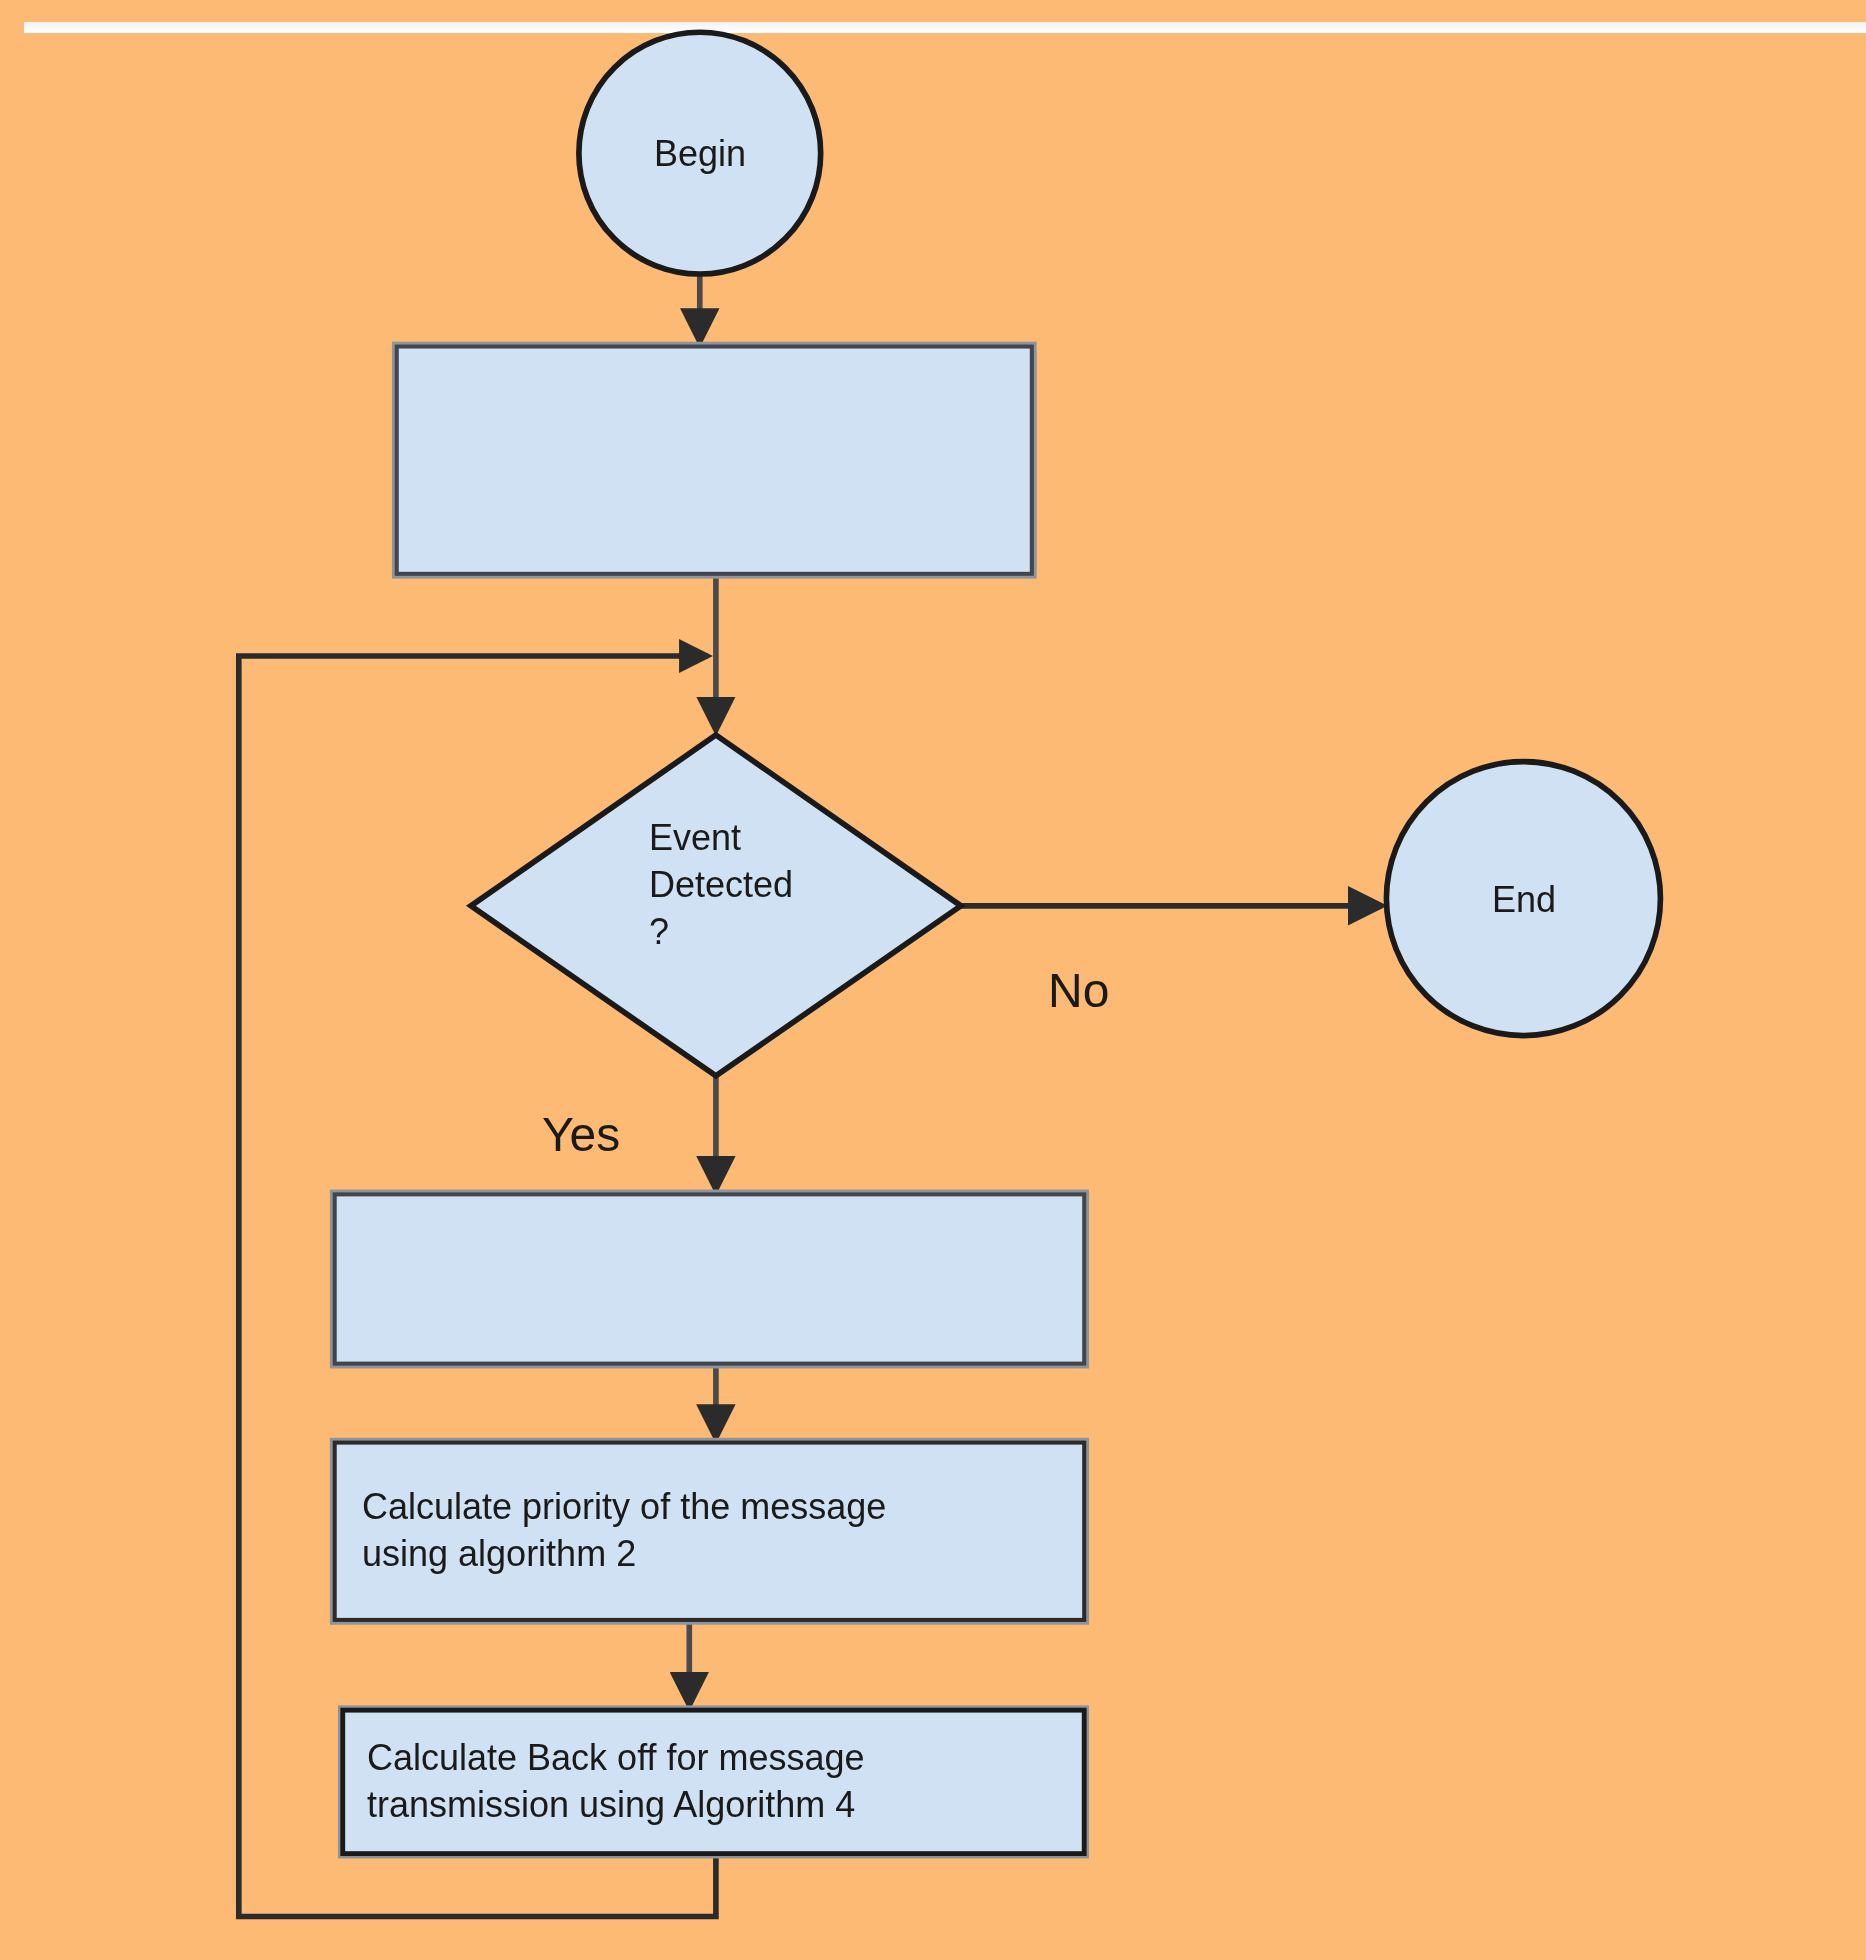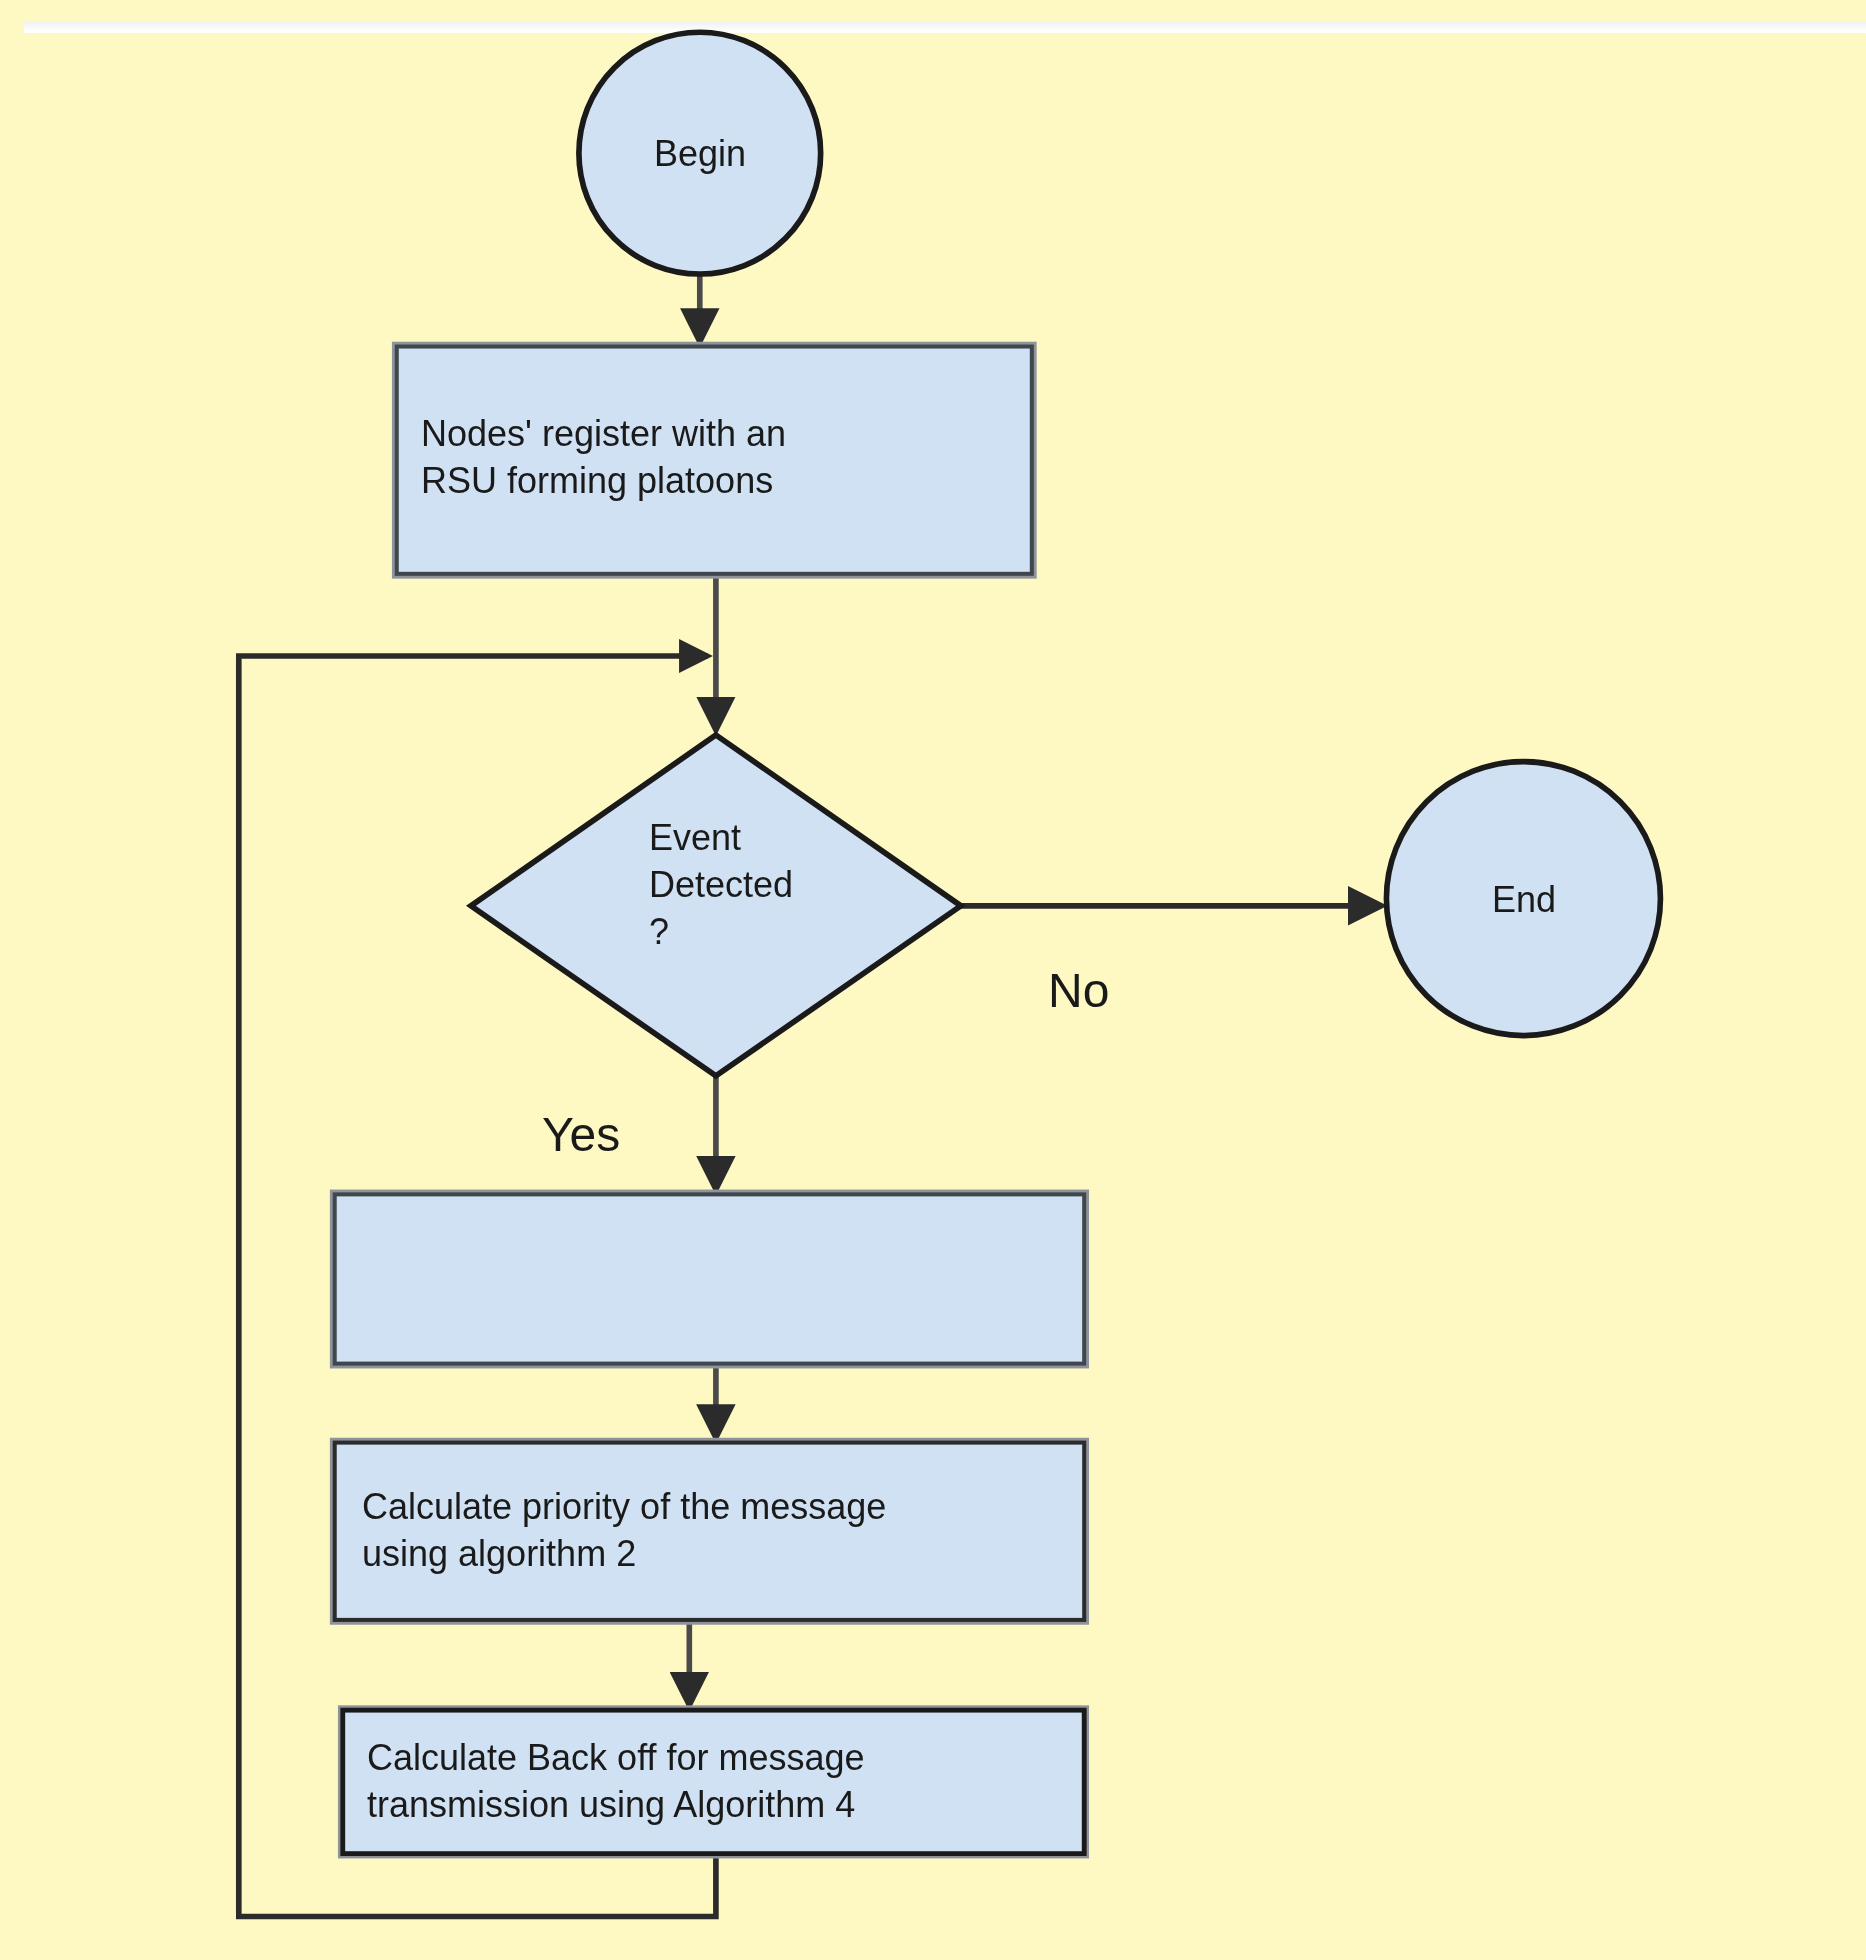--- a/index.html
+++ b/index.html
@@ -4,21 +4,21 @@
 <style>
   html, body {
     margin: 0;
     padding: 0;
     background: #ffffff;
   }
   #canvas {
     position: relative;
     width: 1867px;
     height: 1960px;
-    background: #fef9c3;
+    background: #fdba74;
     overflow: hidden;
     font-family: "Liberation Sans", sans-serif;
     text-decoration: underline;
   }
   #flow-svg {
     position: absolute;
     left: 0;
     top: 0;
     width: 1867px;
     height: 1960px;
@@ -104,22 +104,20 @@
 
     <rect x="409" y="1784" width="942" height="232" fill="#8e9499"></rect>
     <rect x="415" y="1790" width="930" height="220" fill="#cfe1f2" stroke="#2b2b2b" stroke-width="5"></rect>
 
     <rect x="419" y="2116" width="932" height="190" fill="#8e9499"></rect>
     <rect x="425" y="2122" width="920" height="178" fill="#cfe1f2" stroke="#1a1a1a" stroke-width="6"></rect>
   </svg>
 
   <div class="node-label terminal-label" style="left:579px; top:131px; width:242px;">Begin</div>
 
-  <div class="node-label box-label" style="left:421px; top:411px; width:597px;">Nodes' register with an
-RSU forming platoons</div>
 
   <div class="node-label decision-label" style="left:613px; top:815px; width:339px;">Event
 Detected
 ?</div>
 
   <div class="node-label terminal-label" style="left:1403px; top:877px; width:242px;">End</div>
 
 
   <div class="node-label box-label" style="left:362px; top:1484px; width:717px;">Calculate priority of the message
 using algorithm 2</div>

